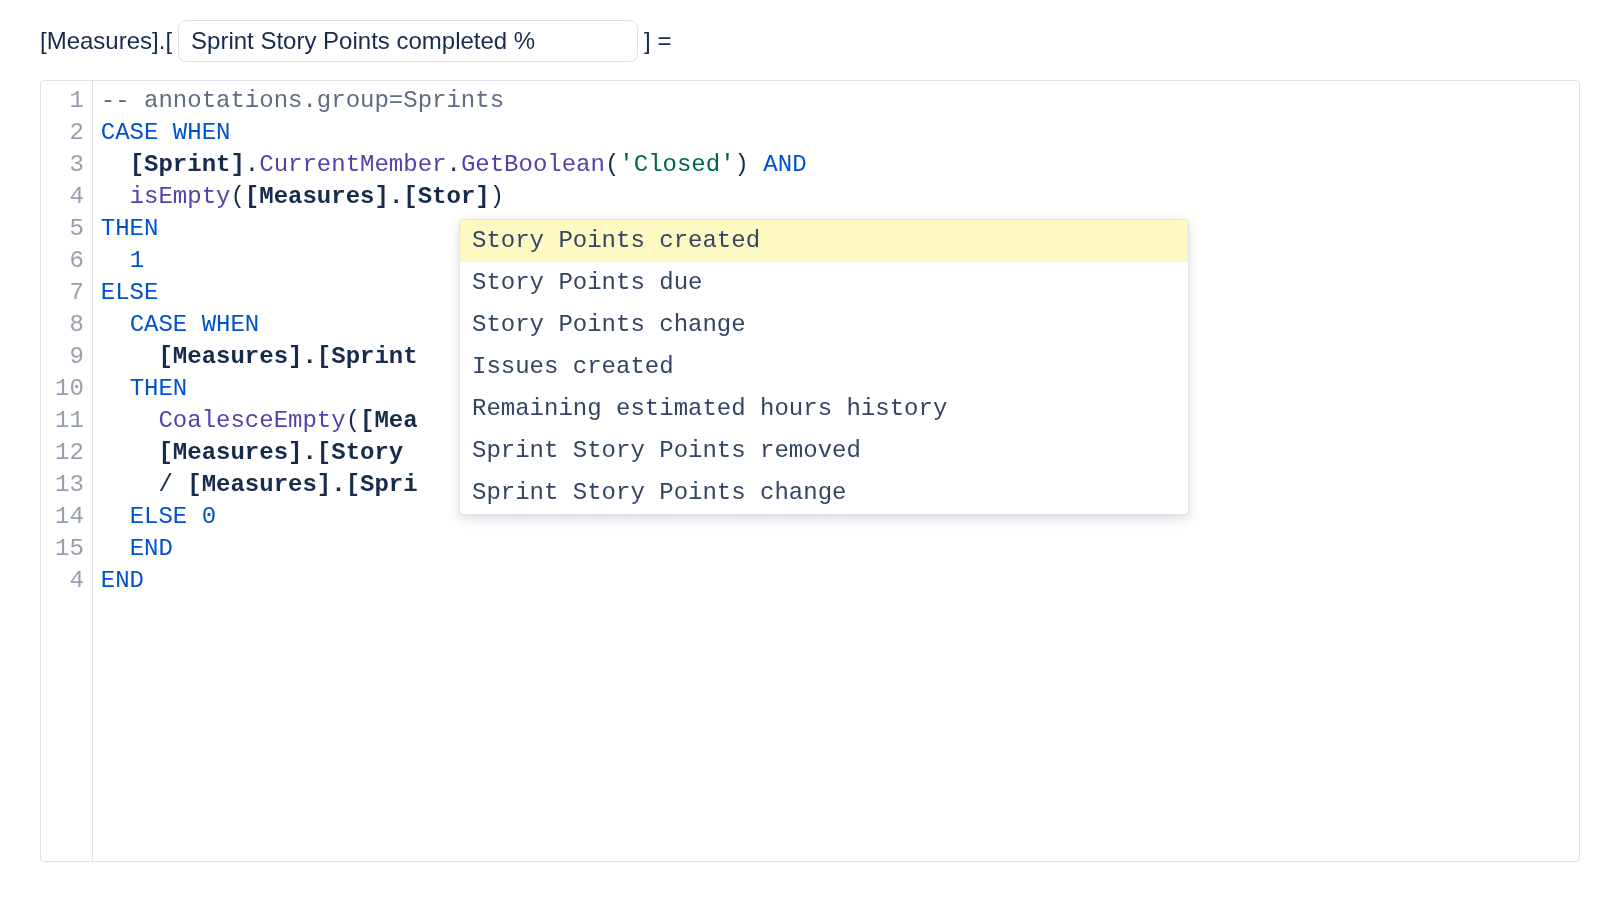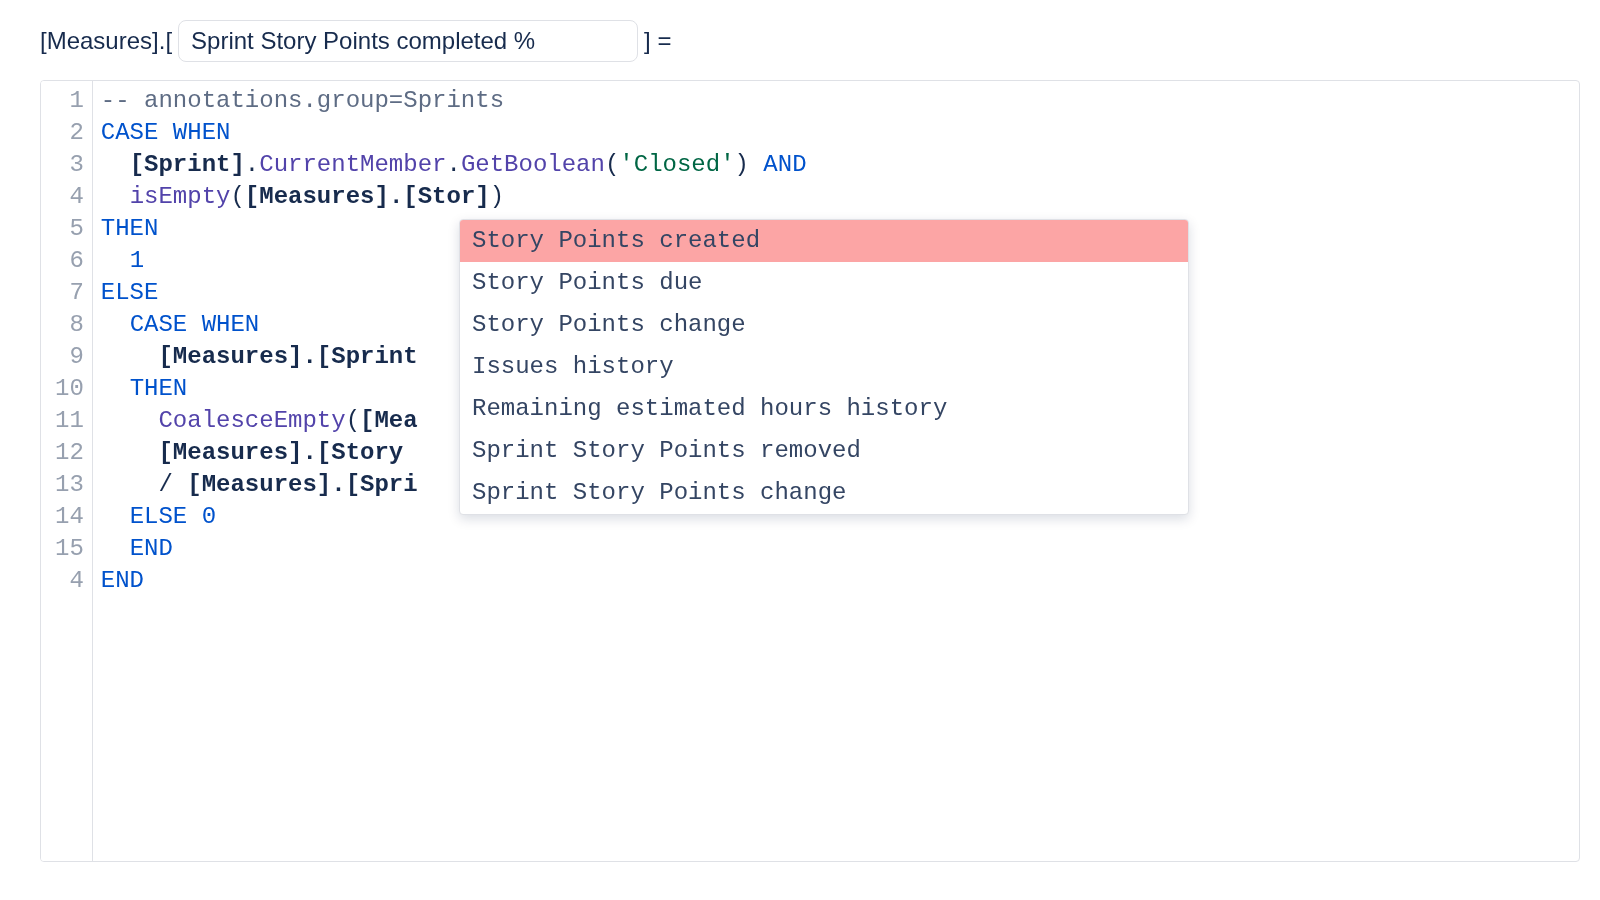--- a/index.html
+++ b/index.html
@@ -87,21 +87,21 @@
     font-size: 24px;
     line-height: 42px;
     color: #344563;
   }
   .autocomplete .item {
     padding: 0 12px;
     white-space: nowrap;
     cursor: pointer;
   }
   .autocomplete .item.selected {
-    background: #fca5a5;
+    background: #fef9c3;
   }
 </style>
 </head>
 <body>
 
 <div class="wrap">
   <div class="header-row">
     <span class="label">[Measures].[</span>
     <input class="name-input" type="text" value="Sprint Story Points completed %" style="">
     <span class="label">] =</span>
@@ -126,20 +126,20 @@
           <div>14</div>
           <div>15</div>
           <div>4</div>
         </div>
       <div class="code" id="code"><div class="line"><span class="tok-comment">-- annotations.group=Sprints</span></div><div class="line"><span class="tok-kw">CASE WHEN</span></div><div class="line"><span>  </span><span class="tok-bold">[Sprint]</span><span>.</span><span class="tok-purple">CurrentMember</span><span>.</span><span class="tok-purple">GetBoolean</span><span>(</span><span class="tok-str">'Closed'</span><span>) </span><span class="tok-kw">AND</span></div><div class="line"><span>  </span><span class="tok-purple">isEmpty</span><span>(</span><span class="tok-bold">[Measures].[Stor]</span><span>)</span></div><div class="line"><span class="tok-kw">THEN</span></div><div class="line"><span>  </span><span class="tok-num">1</span></div><div class="line"><span class="tok-kw">ELSE</span></div><div class="line"><span>  </span><span class="tok-kw">CASE WHEN</span></div><div class="line"><span>    </span><span class="tok-bold">[Measures].[Sprint</span></div><div class="line"><span>  </span><span class="tok-kw">THEN</span></div><div class="line"><span>    </span><span class="tok-purple">CoalesceEmpty</span><span>(</span><span class="tok-bold">[Mea</span></div><div class="line"><span>    </span><span class="tok-bold">[Measures].[Story </span></div><div class="line"><span>    / </span><span class="tok-bold">[Measures].[Spri</span></div><div class="line"><span>  </span><span class="tok-kw">ELSE</span><span> </span><span class="tok-num">0</span></div><div class="line"><span>  </span><span class="tok-kw">END</span></div><div class="line"><span class="tok-kw">END</span></div></div>
 
       <div class="autocomplete" id="autocomplete">
           <div class="item selected">Story Points created</div>
           <div class="item">Story Points due</div>
           <div class="item">Story Points change</div>
-          <div class="item">Issues history</div>
+          <div class="item">Issues created</div>
           <div class="item">Remaining estimated hours history</div>
           <div class="item">Sprint Story Points removed</div>
           <div class="item">Sprint Story Points change</div>
         </div>
     </div>
   </div>
 </div>
 
 </body></html>

